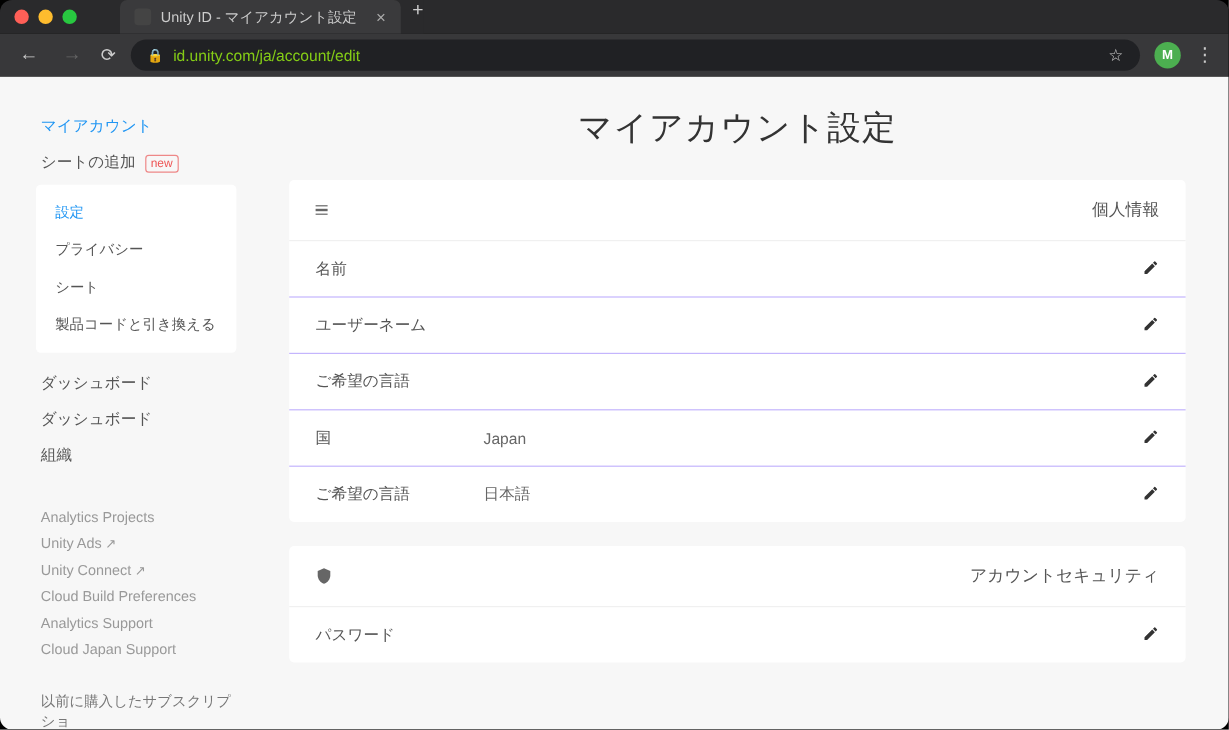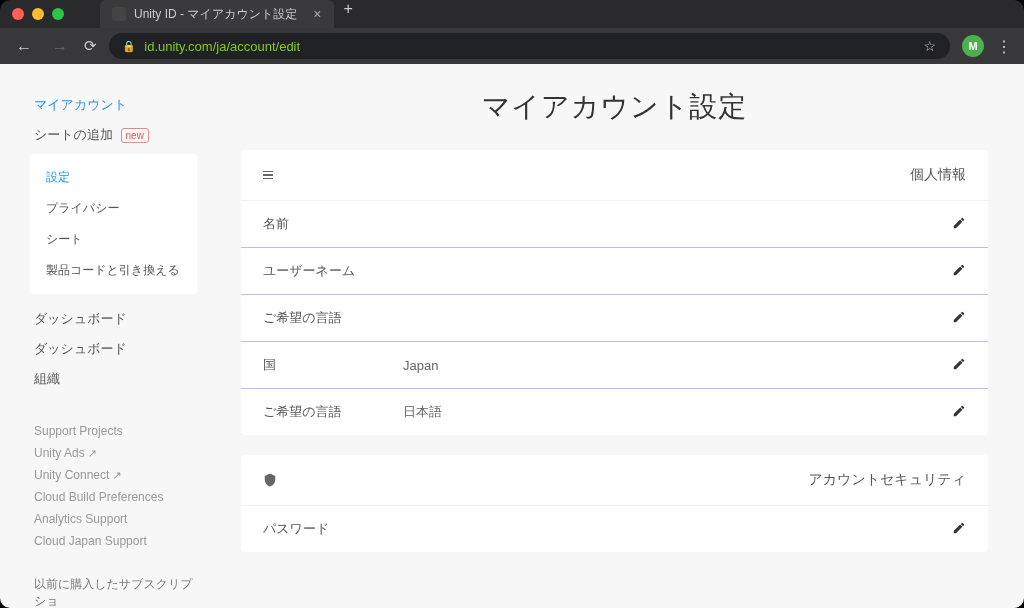--- a/index.html
+++ b/index.html
@@ -105,21 +105,21 @@
         <div class="sub-item active">設定</div>
         <div class="sub-item">プライバシー</div>
         <div class="sub-item">シート</div>
         <div class="sub-item">製品コードと引き換える</div>
       </div>
       <div class="side-item top">ダッシュボード</div>
       <div class="side-item top">ダッシュボード</div>
       <div class="side-item top">組織</div>
 
       <div class="side-links">
-        <div class="side-link">Support Projects</div>
+        <div class="side-link">Analytics Projects</div>
         <div class="side-link"><span>Unity Ads</span><span class="ext">↗</span></div>
         <div class="side-link"><span>Unity Connect</span><span class="ext">↗</span></div>
         <div class="side-link">Cloud Build Preferences</div>
         <div class="side-link">Analytics Support</div>
         <div class="side-link">Cloud Japan Support</div>
       </div>
 
       <div class="side-foot">以前に購入したサブスクリプショ</div>
     </div>
 

